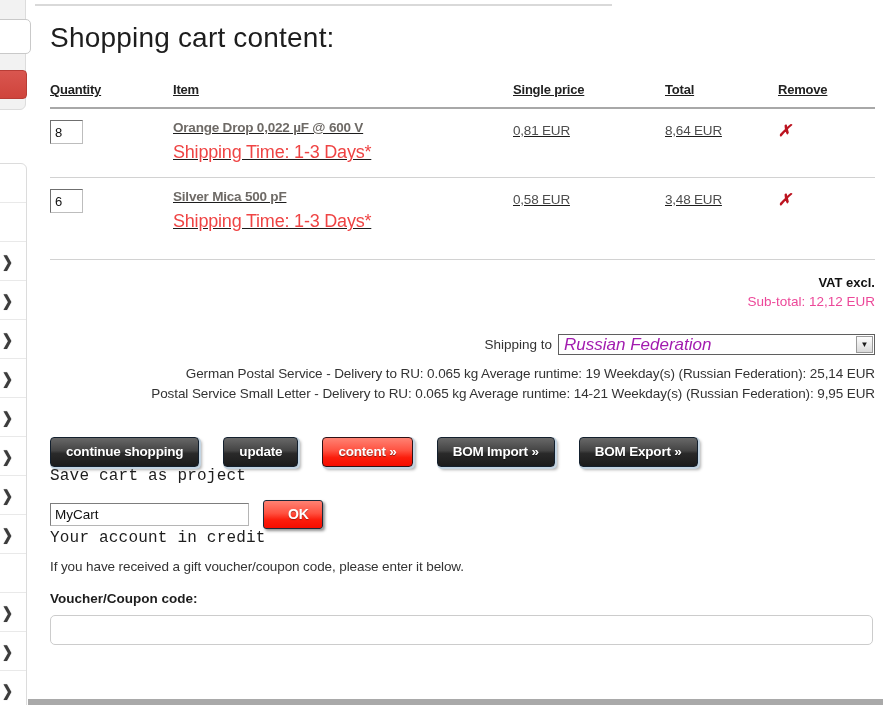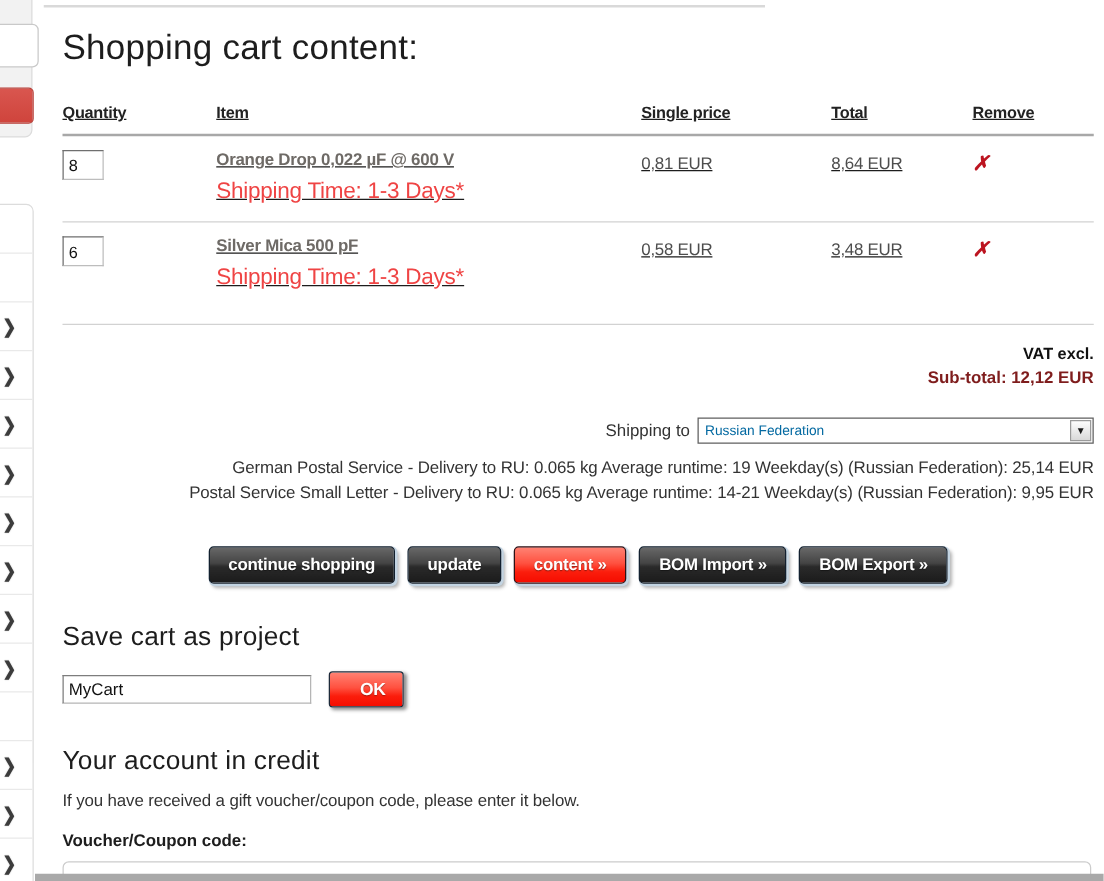--- a/index.html
+++ b/index.html
@@ -58,40 +58,40 @@
   .item-name { font-size:13.5px; font-weight:bold; color:#6e6a66; letter-spacing:-.2px; }
   .item-ship { font-size:18px; color:#ef4444; margin-top:7px; letter-spacing:-.2px; }
   .price { font-size:13.5px; color:#4d4d4d; padding-top:3px; letter-spacing:-.2px; }
   .remove-x {
     font-size:16px; font-weight:bold; color:#bc1420; font-style:italic;
     cursor:pointer; display:inline-block; padding-top:1px;
   }
 
   .totals { text-align:right; margin-top:13px; line-height:19px; }
   .vat-note { font-size:13px; font-weight:bold; color:#111; }
-  .subtotal { font-size:13.5px; font-weight:bold; color:#7f1d1d; }
+  .subtotal { font-size:13.5px; font-weight:normal; color:#ec4899; }
 
   
   .ship-row { margin-top:23px; display:flex; justify-content:flex-end; align-items:center; }
   .ship-label { font-size:13.5px; color:#333; margin-right:6px; }
   .fake-select {
     width:317px; height:21px; background:#fff; border:1px solid #5f5f5f;
     display:flex; align-items:center; justify-content:space-between; cursor:default;
   }
-  .fake-select .sel-text { font-size:11px; color:#0369a1; padding-left:5px; }
+  .fake-select .sel-text { font-size:17px; color:#a21caf; padding-left:5px;font-style:italic; }
   .sel-arrow-btn {
     width:17px; height:17px; margin-right:1px; border:1px solid #9a9a9a;
     background:linear-gradient(180deg,#fdfdfd,#d9d9d9);
     display:flex; align-items:center; justify-content:center;
   }
   .sel-arrow-btn span { font-size:8px; color:#1a1a1a; line-height:1; }
   .ship-info { margin-top:9px; text-align:right; font-size:13.5px; color:#333; line-height:20px; letter-spacing:-.1px; }
 
   
-  .btn-row { margin-top:33px; display:flex; gap:10px;justify-content:center; }
+  .btn-row { margin-top:33px; display:flex; gap:24px; }
   .btn {
     display:inline-block; border-radius:4px; padding:6px 15px 7px 15px;
     font-size:13.5px; font-weight:bold; color:#fff; letter-spacing:-.2px;
     font-family:"Liberation Sans",sans-serif; cursor:pointer;
     text-shadow:0 1px 1px rgba(0,0,0,.45);
   }
   .btn-dark {
     background:linear-gradient(180deg,#686868 0%,#444 45%,#2a2a2a 55%,#1b1b1b 100%);
     border:1px solid #13202e;
     box-shadow:1px 1px 0 1px #c3d4e2, 3px 3px 3px rgba(0,0,0,.3);
@@ -102,21 +102,21 @@
     box-shadow:1px 1px 0 1px #c3d4e2, 3px 3px 3px rgba(0,0,0,.3);
   }
   .btn-red-sm {
     background:linear-gradient(180deg,#ff8273 0%,#ff5140 45%,#fb1d0c 70%,#f50d00 100%);
     border:1px solid #1d2a3a; border-radius:3px;
     box-shadow:2px 2px 3px #909090;
     text-shadow:0 1px 1px rgba(0,0,0,.35);
   }
 
   
-  h2.sec-title { margin-top:31px; font-size:21px; font-weight:400; color:#1d1d1d; letter-spacing:.2px; }
+  h2.sec-title { font-size:16px; font-weight:400; color:#1d1d1d; letter-spacing:.2px;font-family:Liberation Mono, monospace; }
   .save-row { margin-top:15px; display:flex; align-items:center; }
   .name-input {
     width:199px; height:23px; font-size:13.5px; padding-left:4px; color:#111;
     font-family:"Liberation Sans",sans-serif;
     border:1px solid; border-color:#7d7d7d #b5b5b5 #b5b5b5 #7d7d7d; background:#fff;
   }
   .ok-btn { margin-left:14px; padding:5px 13px 6px 24px; font-size:14px; }
 
   
   .credit-desc { margin-top:12px; font-size:13.5px; color:#333; letter-spacing:-.1px; }

